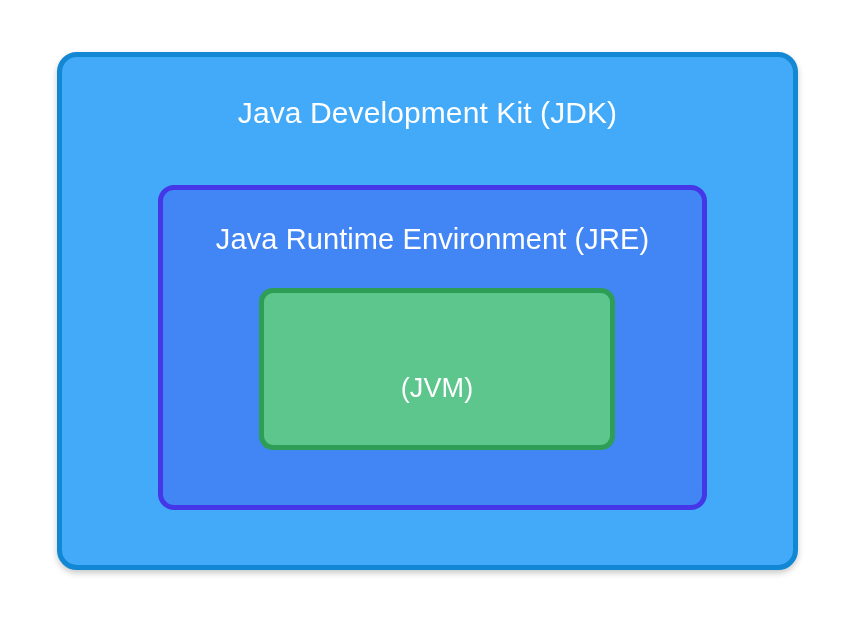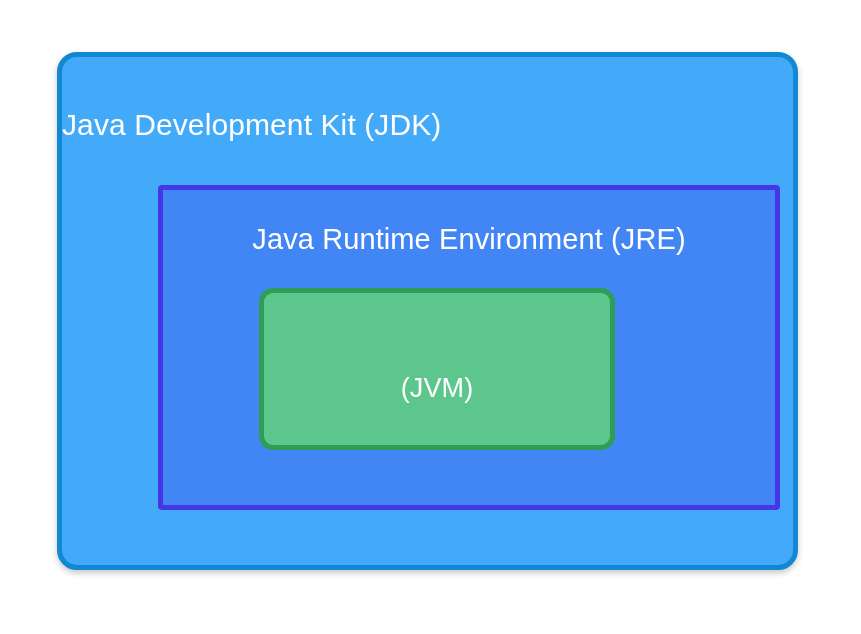--- a/index.html
+++ b/index.html
@@ -34,40 +34,41 @@
     background: #42AAF8;
     border: 5px solid #1287D4;
     border-radius: 20px;
     box-shadow: 0 3px 6px rgba(0, 0, 0, 0.22);
   }
 
   .jdk-title {
     position: absolute;
     left: 0;
     right: 0;
-    top: 50px;
+    top: 38px;
+    text-align: center;
     color: #ffffff;
     font-size: 30px;
     font-weight: 400;
     letter-spacing: 0.1px;
     line-height: 1.2;
     white-space: nowrap;
   }
 
   
   .jre-box {
     position: absolute;
     left: 96px;
     top: 128px;
-    width: 622px;
+    width: 549px;
     height: 325px;
     box-sizing: border-box;
     background: #4285F4;
     border: 5px solid #4536E8;
-    border-radius: 4px;
+    border-radius: 16px;
   }
 
   .jre-title {
     position: absolute;
     left: 0;
     right: 0;
     top: 32px;
     text-align: center;
     color: #ffffff;
     font-size: 29px;

